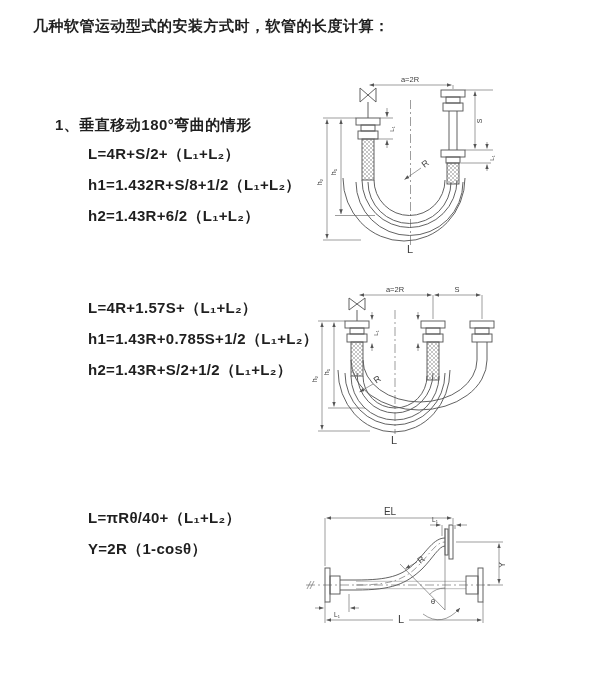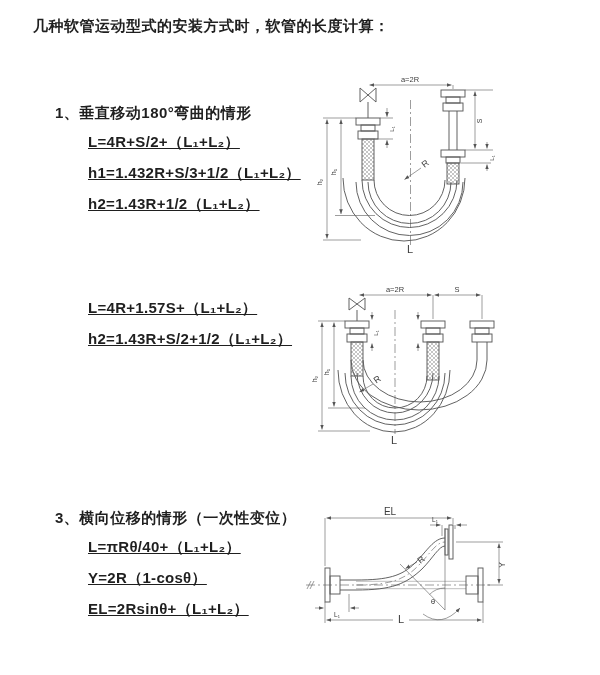--- a/index.html
+++ b/index.html
@@ -2,39 +2,39 @@
 <html><head>
 <meta charset="utf-8">
 <style>
   html,body{margin:0;padding:0;background:#fff;}
   .page{position:relative;width:600px;height:675px;background:#ffffff;overflow:hidden;
         font-family:"Liberation Sans","DejaVu Sans",sans-serif;color:#1f1f1f;}
   .title{position:absolute;left:33px;top:17px;font-size:15px;font-weight:bold;letter-spacing:.5px;}
   .sec{position:absolute;left:55px;width:300px;}
   .sec-head{font-size:15px;font-weight:bold;margin:0 0 10px 0;letter-spacing:.5px;}
   .formula{font-size:15px;font-weight:bold;margin:0 0 13px 0;padding-left:33px;line-height:18px;
-           letter-spacing:.3px;white-space:nowrap;text-decoration:underline;}
+           letter-spacing:.3px;white-space:nowrap;}
   .diag{position:absolute;}
   .diag text{fill:#3c3c3c;stroke:none;font-family:"Liberation Sans","DejaVu Sans",sans-serif;}
   .thin{stroke:#5a5a5a;stroke-width:.6;fill:none;}
   .main{stroke:#5a5a5a;stroke-width:.95;fill:none;}
   .ghost{stroke:#8a8a8a;stroke-width:.55;fill:none;}
 </style>
 </head>
 <body>
 
 <div class="page">
 
   <div class="title">几种软管运动型式的安装方式时，软管的长度计算：</div>
 
-  <div class="sec" style="top:104px">
+  <div class="sec" style="top:116px">
     <p class="sec-head">1、垂直移动180°弯曲的情形</p>
     <p class="formula">L=4R+S/2+（L₁+L₂）</p>
-    <p class="formula">h1=1.432R+S/3+1/2（L₁+L₂）</p>
-    <p class="formula">h2=1.43R+1/2（L₁+L₂）</p>
+    <p class="formula">h1=1.432R+S/8+1/2（L₁+L₂）</p>
+    <p class="formula">h2=1.43R+6/2（L₁+L₂）</p>
   </div>
 
   <svg class="diag" style="left:315px;top:72px" width="280" height="185" viewBox="0 0 280 185">
     <defs>
       <marker id="m1" markerWidth="9" markerHeight="7" refX="8" refY="3" orient="auto">
         <path d="M0,0 L8,3 L0,6 Z" fill="#555"></path>
       </marker>
       <pattern id="hatch1" width="4" height="4" patternUnits="userSpaceOnUse">
         <path d="M0,4 L4,0 M0,0 L4,4" stroke="#8a8a8a" stroke-width="0.5"></path>
       </pattern>
@@ -121,20 +121,21 @@
     <g class="thin">
       <line x1="106" y1="96" x2="89.5" y2="107.5" marker-end="url(#m1)"></line>
       <text x="112" y="94" font-size="9" text-anchor="middle" transform="rotate(-38 112 94)">R</text>
     </g>
 
     <text x="95" y="181" font-size="11" text-anchor="middle">L</text>
   </svg>
 
   <div class="sec" style="top:299px">
     <p class="formula">L=4R+1.57S+（L₁+L₂）</p>
+    <p class="formula">h1=1.43R+0.785S+1/2（L₁+L₂）</p>
     <p class="formula">h2=1.43R+S/2+1/2（L₁+L₂）</p>
   </div>
 
   <svg class="diag" style="left:310px;top:282px" width="288" height="175" viewBox="0 0 288 175">
     <defs>
       <marker id="m2" markerWidth="9" markerHeight="7" refX="8" refY="3" orient="auto">
         <path d="M0,0 L8,3 L0,6 Z" fill="#555"></path>
       </marker>
       <pattern id="hatch2" width="4" height="4" patternUnits="userSpaceOnUse">
         <path d="M0,4 L4,0 M0,0 L4,4" stroke="#8a8a8a" stroke-width="0.5"></path>
@@ -219,24 +220,22 @@
 
     <g class="thin">
       <line x1="63" y1="102" x2="49.5" y2="110" marker-end="url(#m2)"></line>
       <text x="69" y="100" font-size="9" text-anchor="middle" transform="rotate(-35 69 100)">R</text>
     </g>
 
     <text x="84" y="162" font-size="11" text-anchor="middle">L</text>
   </svg>
 
   <div class="sec" style="top:509px">
-    <p class="sec-head">3、横向位移的情形（一次性变位）</p>
     <p class="formula">L=πRθ/40+（L₁+L₂）</p>
     <p class="formula">Y=2R（1-cosθ）</p>
-    <p class="formula">EL=2Rsinθ+（L₁+L₂）</p>
   </div>
 
   <svg class="diag" style="left:296px;top:502px" width="302" height="160" viewBox="0 0 302 160">
     <defs>
       <marker id="m3" markerWidth="9" markerHeight="7" refX="8" refY="3" orient="auto">
         <path d="M0,0 L8,3 L0,6 Z" fill="#555"></path>
       </marker>
     </defs>
 
     <line class="thin" x1="10" y1="83" x2="196" y2="83" stroke-dasharray="9 3 2 3"></line>

